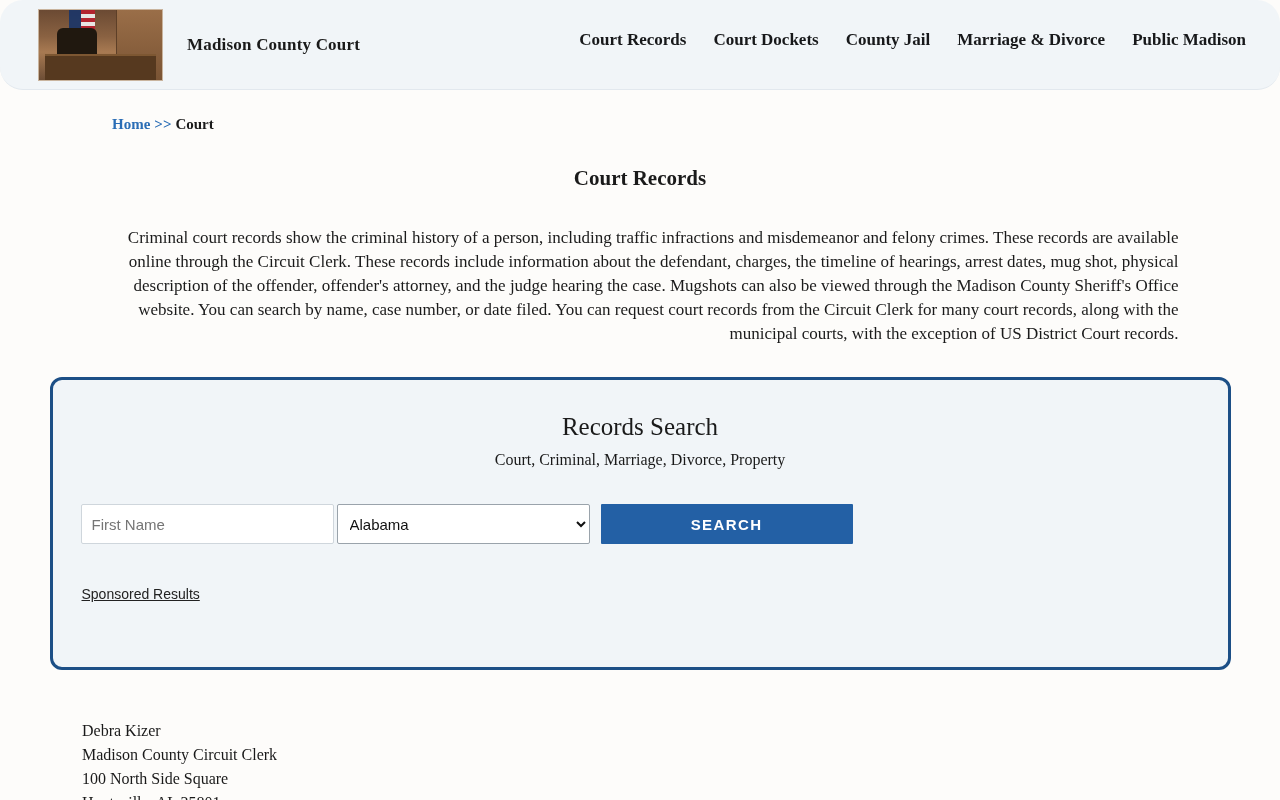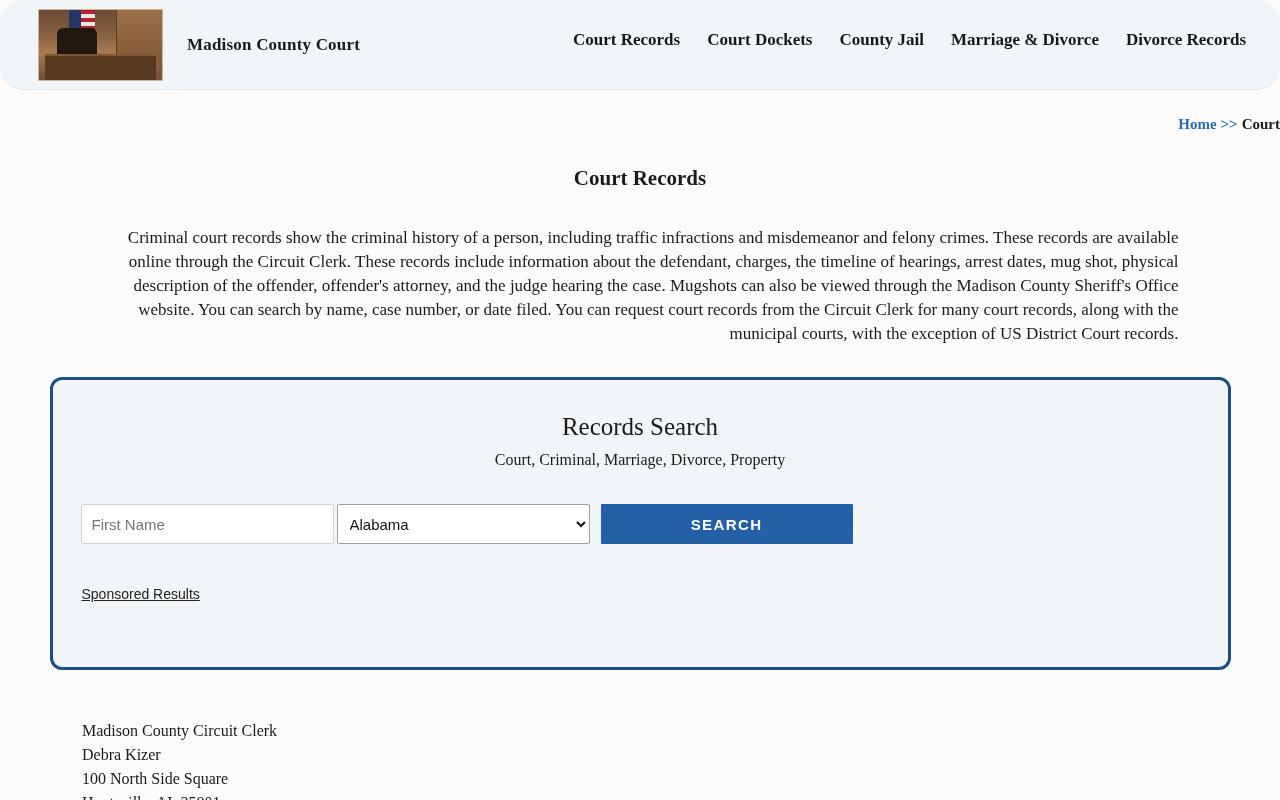--- a/index.html
+++ b/index.html
@@ -90,21 +90,20 @@
     color: #17181a;
     text-decoration: none;
     white-space: nowrap;
   }
 
   
   .breadcrumb {
     margin: 26px 0 0 112px;
     font-size: 15px;
     font-weight: bold;
-    text-align: right;
   }
   .breadcrumb a { color: #2a6db5; text-decoration: none; font-weight: bold; }
   .breadcrumb .sep { color: #2a6db5; font-weight: bold; margin: 0 4px; }
   .breadcrumb .current { color: #1a1a1a; }
 
   
   .page-title {
     text-align: center;
     font-size: 21px;
     font-weight: bold;
@@ -212,21 +211,21 @@
     <div class="chair"></div>
     <div class="bench"></div>
   </div>
   <div class="site-title">Madison County Court</div>
 
   <nav class="main-nav">
     <a href="#">Court Records</a>
     <a href="#">Court Dockets</a>
     <a href="#">County Jail</a>
     <a href="#">Marriage &amp; Divorce</a>
-    <a href="#">Divorce Records</a>
+    <a href="#">Public Madison</a>
   </nav>
 </div>
 
 <div class="breadcrumb">
   <a href="#">Home</a><span class="sep">&gt;&gt;</span><span class="current">Court</span>
 </div>
 
 <h1 class="page-title">Court Records</h1>
 
 <p class="intro">Criminal court records show the criminal history of a person, including traffic infractions and misdemeanor and felony crimes. These records are available online through the Circuit Clerk. These records include information about the defendant, charges, the timeline of hearings, arrest dates, mug shot, physical description of the offender, offender's attorney, and the judge hearing the case. Mugshots can also be viewed through the Madison County Sheriff's Office website. You can search by name, case number, or date filed. You can request court records from the Circuit Clerk for many court records, along with the municipal courts, with the exception of US District Court records.</p>
@@ -240,18 +239,18 @@
     <select>
       <option>Alabama</option>
     </select>
     <button class="search-btn">SEARCH</button>
   </div>
 
   <div class="sponsored">Sponsored Results</div>
 </div>
 
 <div class="contact">
+  <div>Debra Kizer</div>
   <div>Madison County Circuit Clerk</div>
-  <div>Debra Kizer</div>
   <div>100 North Side Square</div>
   <div>Huntsville, AL 35801</div>
 
 </div>
 
 </body></html>

